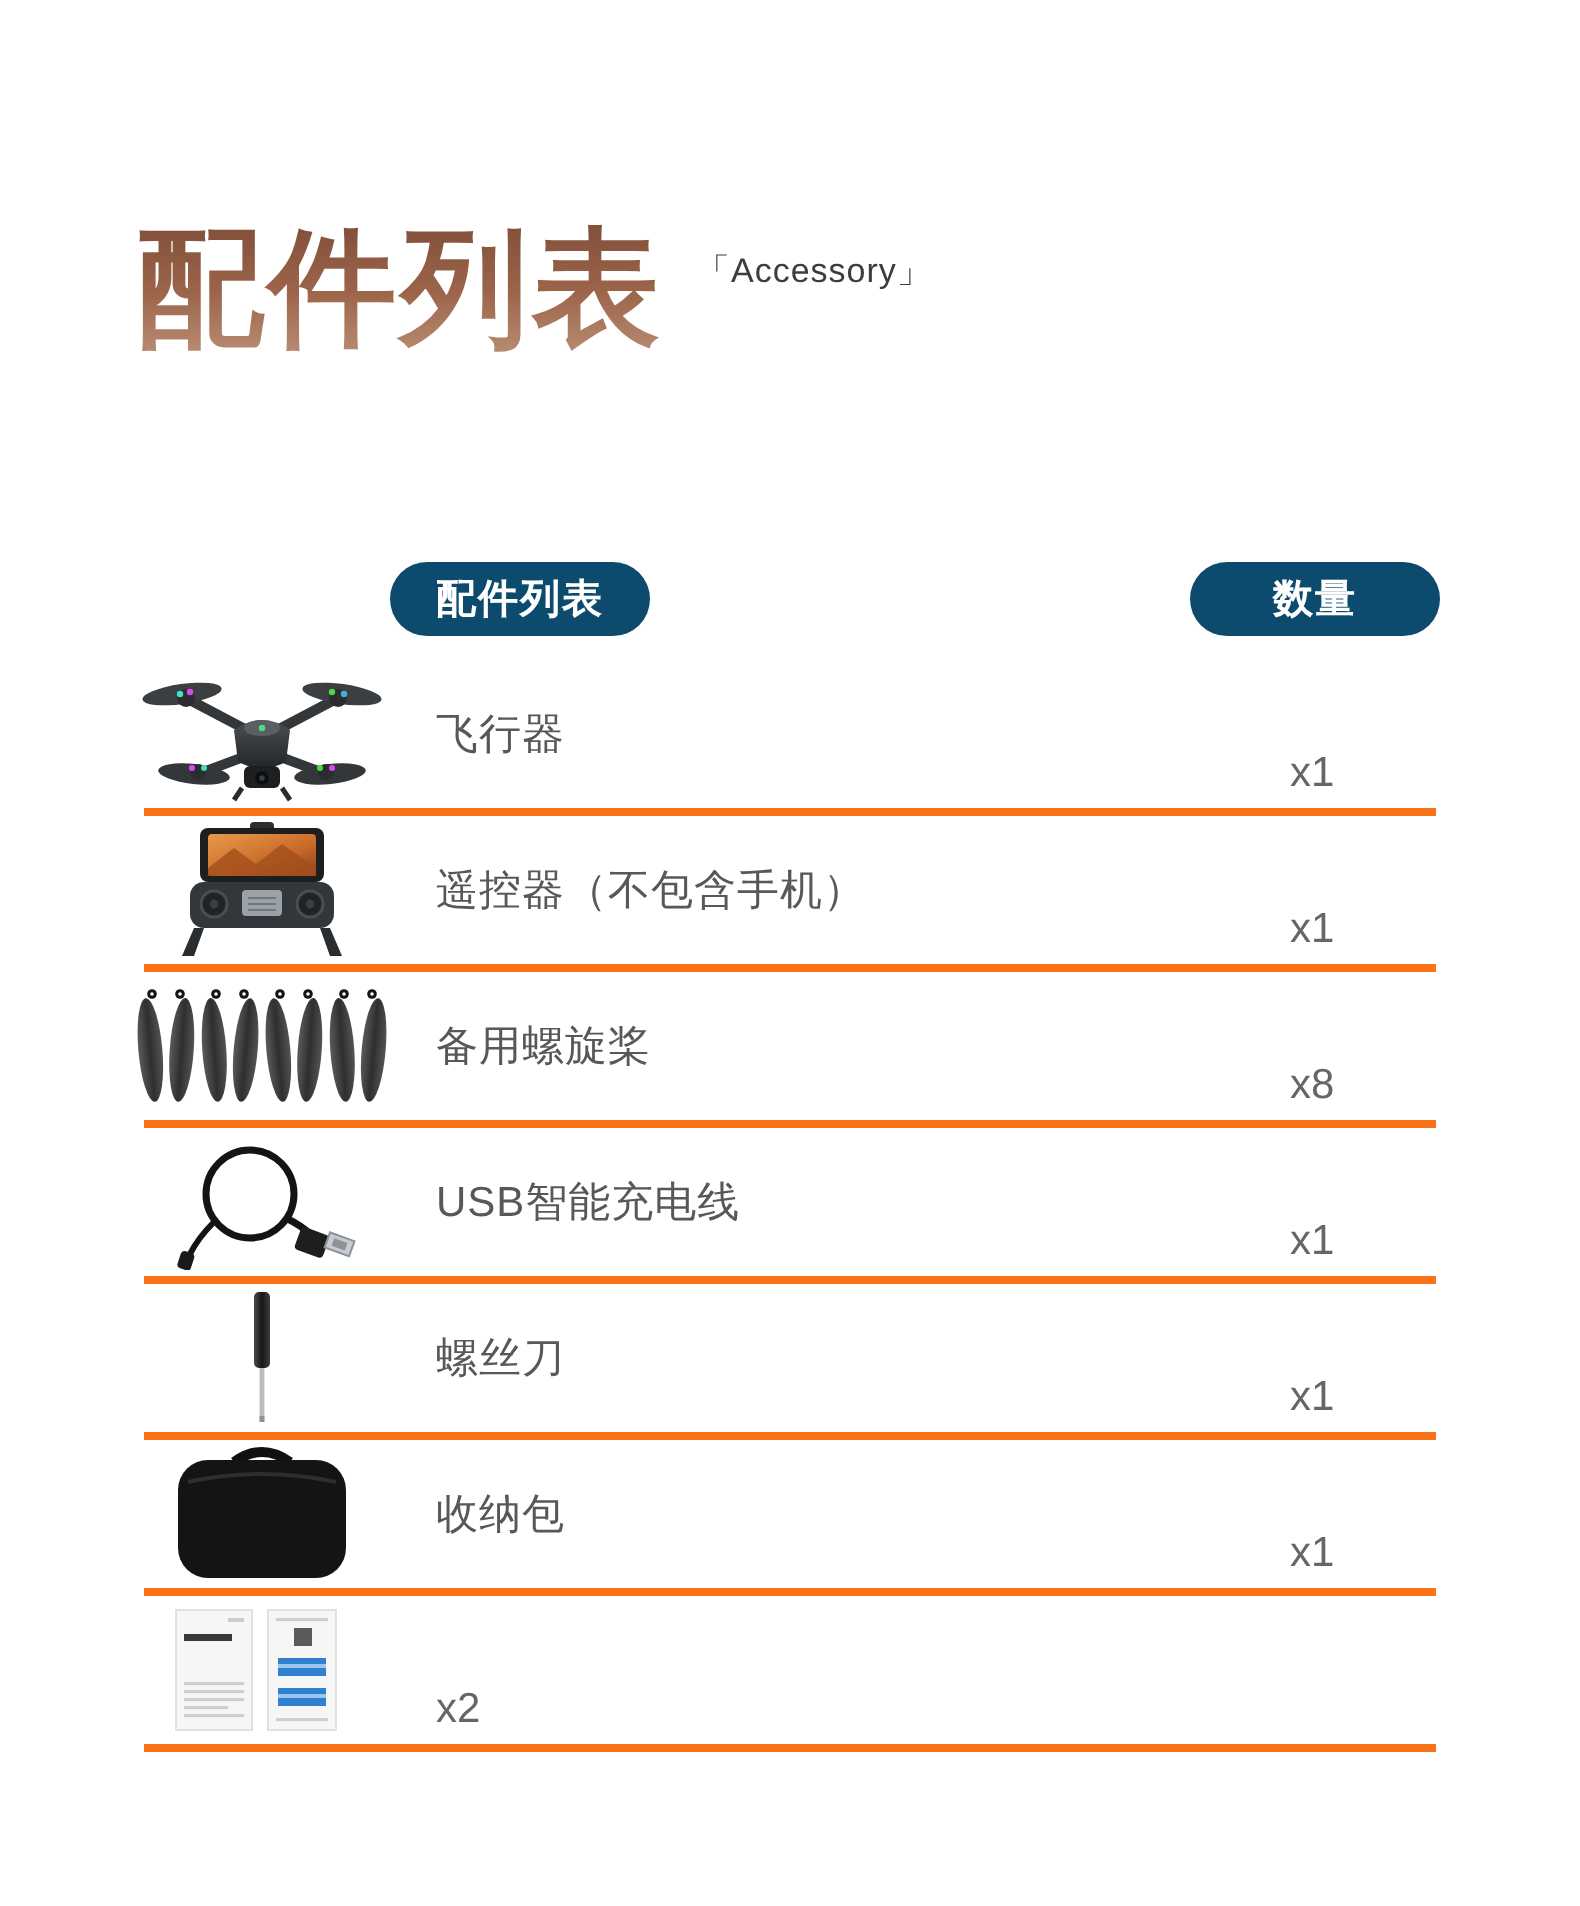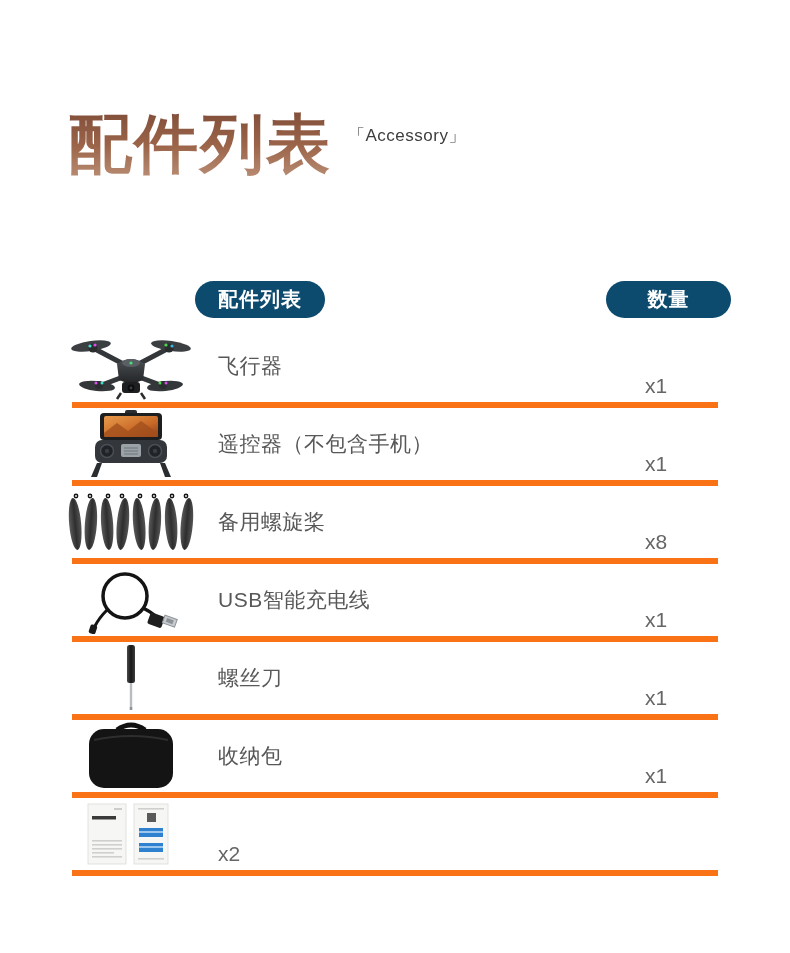--- a/index.html
+++ b/index.html
@@ -18,24 +18,24 @@
   .subtitle{margin-left:16px;padding-top:18px;font-size:17px;color:#3d3d3d;letter-spacing:0.5px;}
   
   .table{position:absolute;left:72px;top:281px;width:646px;}
   .table-head{position:relative;height:37px;margin-bottom:12px;}
   .pill{
     position:absolute;top:0;height:37px;border-radius:18.5px;background:#0c4a6e;
     color:#ffffff;font-size:20px;font-weight:700;letter-spacing:1px;
     display:flex;align-items:center;justify-content:center;box-sizing:border-box;
   }
   .pill-left{left:123px;width:130px;}
-  .pill-right{left:534px;width:125px;}
+  .pill-right{left:523px;width:125px;}
   .row{
     height:78px;display:grid;grid-template-columns:146px 1fr 73px;align-items:center;
-    border-bottom:6px solid #f97316;box-sizing:border-box;
+    border-bottom:4px solid #f97316;box-sizing:border-box;
   }
   .cell-img{display:flex;align-items:center;justify-content:center;transform:translateX(-14px);}
   .cell-label{font-size:21px;color:#595757;letter-spacing:0.5px;}
   .cell-qty{font-size:21px;color:#666666;margin-top:40px;}
 </style>
 </head>
 <body>
 
 <div class="page">
 

